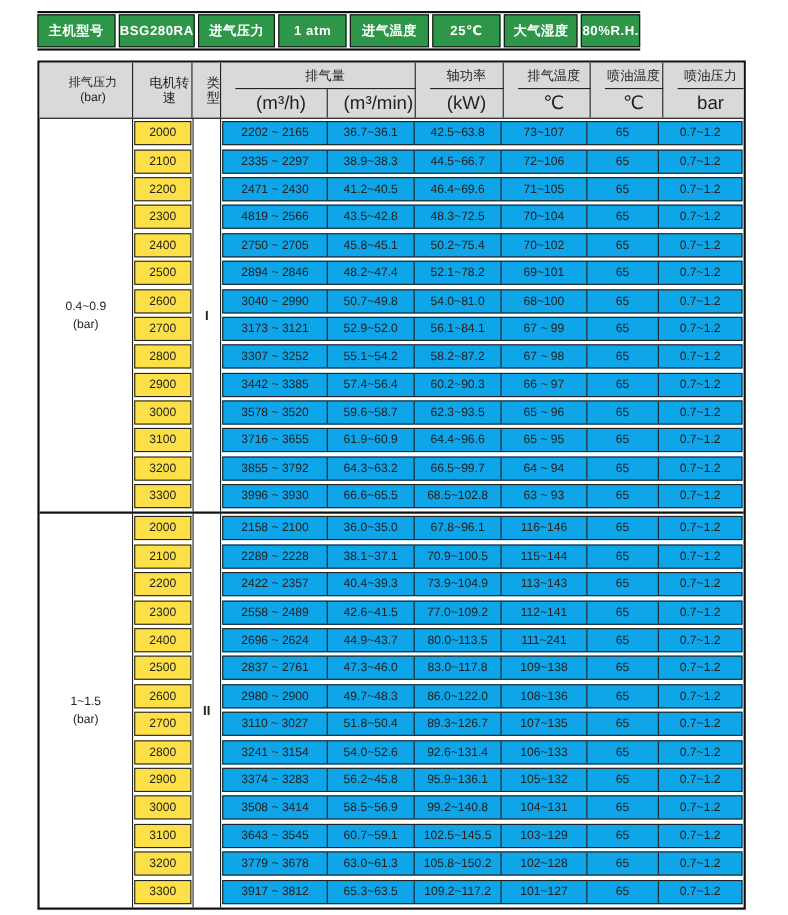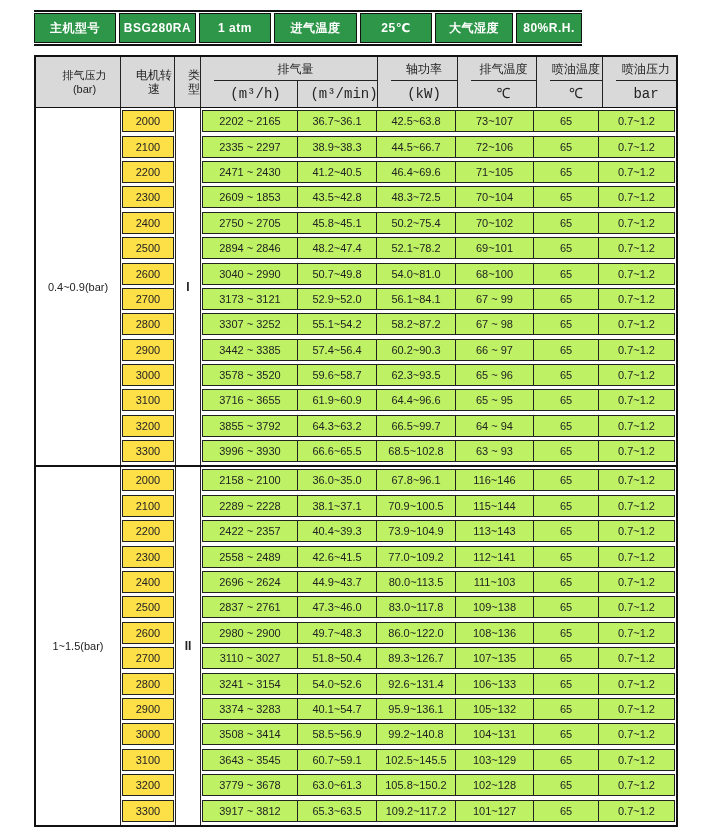--- a/index.html
+++ b/index.html
@@ -23,54 +23,55 @@
   .hgrid{display:grid;grid-template-columns:85px 54px 26px 97px 80px 80px 79px 66px 73px;
     grid-template-rows:24px 26px;background:#d9d9d9;border-bottom:1.5px solid #111;}
   .hcell{display:flex;align-items:center;justify-content:center;text-align:center;
     font-size:12px;border-right:1.2px solid #222;box-sizing:border-box;line-height:14px;margin-left:13px;}
   .hcell.last{border-right:none;}
   .span2{grid-row:1/3;}
   .c1{grid-column:1;} .c2{grid-column:2;} .c3{grid-column:3;}
   .c4{grid-column:4;} .c5{grid-column:5;} .c6{grid-column:6;}
   .c7{grid-column:7;} .c8{grid-column:8;} .c9{grid-column:9;}
   .r1{grid-row:1;border-bottom:1.2px solid #222;}
-  .r2{grid-row:2;font-size:14px;font-family:Liberation Mono, monospace;}
+  .r2{grid-row:2;font-size:17px;}
   .cap{grid-column:4/6;grid-row:1;border-bottom:1.2px solid #222;}
   .hstack{display:flex;flex-direction:column;align-items:center;font-size:11px;line-height:14px;}
   .vtext{width:14px;word-break:break-all;line-height:14px;font-size:12px;text-align:center;}
 
   
   .section{display:grid;grid-template-columns:85px 54px 26px 1fr;border-bottom:2px solid #111;}
   .section.last{border-bottom:none;}
-  .sp{border-right:1.3px solid #222;display:flex;flex-direction:row;align-items:center;
+  .sp{border-right:1.3px solid #222;display:flex;flex-direction:column;align-items:center;
     justify-content:center;font-size:11px;line-height:16px;box-sizing:border-box;}
   .ss{display:flex;flex-direction:column;padding:2.2px 1px 3px 1px;box-sizing:border-box;}
   .sbox{height:22px;border:1.2px solid #222;margin-bottom:3.4px;display:flex;align-items:center;
     justify-content:center;font-size:11px;box-sizing:border-box;background:#fde047;}
   .ss .sbox:last-child{margin-bottom:0;}
   .st{border-left:1.3px solid #222;border-right:1.3px solid #222;display:flex;
     align-items:center;justify-content:center;box-sizing:border-box;}
   .stv{font-weight:bold;font-size:12px;}
   .sd{display:flex;flex-direction:column;padding:2.2px 1px 3px 1px;box-sizing:border-box;}
   .drow{height:22px;border:1.2px solid #222;margin-bottom:3.4px;display:flex;
-    box-sizing:border-box;background:#bef264;}
+    box-sizing:border-box;background:#0ea5e9;}
   .sd .drow:last-child{margin-bottom:0;}
   .dc{display:flex;align-items:center;justify-content:center;font-size:11px;
     border-left:1.2px solid #222;box-sizing:border-box;white-space:nowrap;}
   .dc1{width:94px;border-left:none;} .dc2{width:79px;} .dc3{width:79px;}
   .dc4{width:78px;} .dc5{width:65px;} .dc6{flex:1;}
 </style>
 </head>
 <body>
 
 <div class="page">
 
   <div class="ghdr">
     <div class="gc g1">主机型号</div>
     <div class="gc g2">BSG280RA</div>
+    <div class="gc g3">进气压力</div>
     <div class="gc g4">1 atm</div>
     <div class="gc g5">进气温度</div>
     <div class="gc g6">25℃</div>
     <div class="gc g7">大气湿度</div>
     <div class="gc g8">80%R.H.</div>
   </div>
 
   <div class="mtable">
     <div class="hgrid">
       <div class="hcell span2 c1">
@@ -139,21 +140,21 @@
             </div>
             <div class="drow">
               <div class="dc dc1">2471 ~ 2430</div>
               <div class="dc dc2">41.2~40.5</div>
               <div class="dc dc3">46.4~69.6</div>
               <div class="dc dc4">71~105</div>
               <div class="dc dc5">65</div>
               <div class="dc dc6">0.7~1.2</div>
             </div>
             <div class="drow">
-              <div class="dc dc1">2609 ~ 1853</div>
+              <div class="dc dc1">4819 ~ 2566</div>
               <div class="dc dc2">43.5~42.8</div>
               <div class="dc dc3">48.3~72.5</div>
               <div class="dc dc4">70~104</div>
               <div class="dc dc5">65</div>
               <div class="dc dc6">0.7~1.2</div>
             </div>
             <div class="drow">
               <div class="dc dc1">2750 ~ 2705</div>
               <div class="dc dc2">45.8~45.1</div>
               <div class="dc dc3">50.2~75.4</div>
@@ -289,21 +290,21 @@
               <div class="dc dc2">42.6~41.5</div>
               <div class="dc dc3">77.0~109.2</div>
               <div class="dc dc4">112~141</div>
               <div class="dc dc5">65</div>
               <div class="dc dc6">0.7~1.2</div>
             </div>
             <div class="drow">
               <div class="dc dc1">2696 ~ 2624</div>
               <div class="dc dc2">44.9~43.7</div>
               <div class="dc dc3">80.0~113.5</div>
-              <div class="dc dc4">111~103</div>
+              <div class="dc dc4">111~241</div>
               <div class="dc dc5">65</div>
               <div class="dc dc6">0.7~1.2</div>
             </div>
             <div class="drow">
               <div class="dc dc1">2837 ~ 2761</div>
               <div class="dc dc2">47.3~46.0</div>
               <div class="dc dc3">83.0~117.8</div>
               <div class="dc dc4">109~138</div>
               <div class="dc dc5">65</div>
               <div class="dc dc6">0.7~1.2</div>
@@ -327,21 +328,21 @@
             <div class="drow">
               <div class="dc dc1">3241 ~ 3154</div>
               <div class="dc dc2">54.0~52.6</div>
               <div class="dc dc3">92.6~131.4</div>
               <div class="dc dc4">106~133</div>
               <div class="dc dc5">65</div>
               <div class="dc dc6">0.7~1.2</div>
             </div>
             <div class="drow">
               <div class="dc dc1">3374 ~ 3283</div>
-              <div class="dc dc2">40.1~54.7</div>
+              <div class="dc dc2">56.2~45.8</div>
               <div class="dc dc3">95.9~136.1</div>
               <div class="dc dc4">105~132</div>
               <div class="dc dc5">65</div>
               <div class="dc dc6">0.7~1.2</div>
             </div>
             <div class="drow">
               <div class="dc dc1">3508 ~ 3414</div>
               <div class="dc dc2">58.5~56.9</div>
               <div class="dc dc3">99.2~140.8</div>
               <div class="dc dc4">104~131</div>

